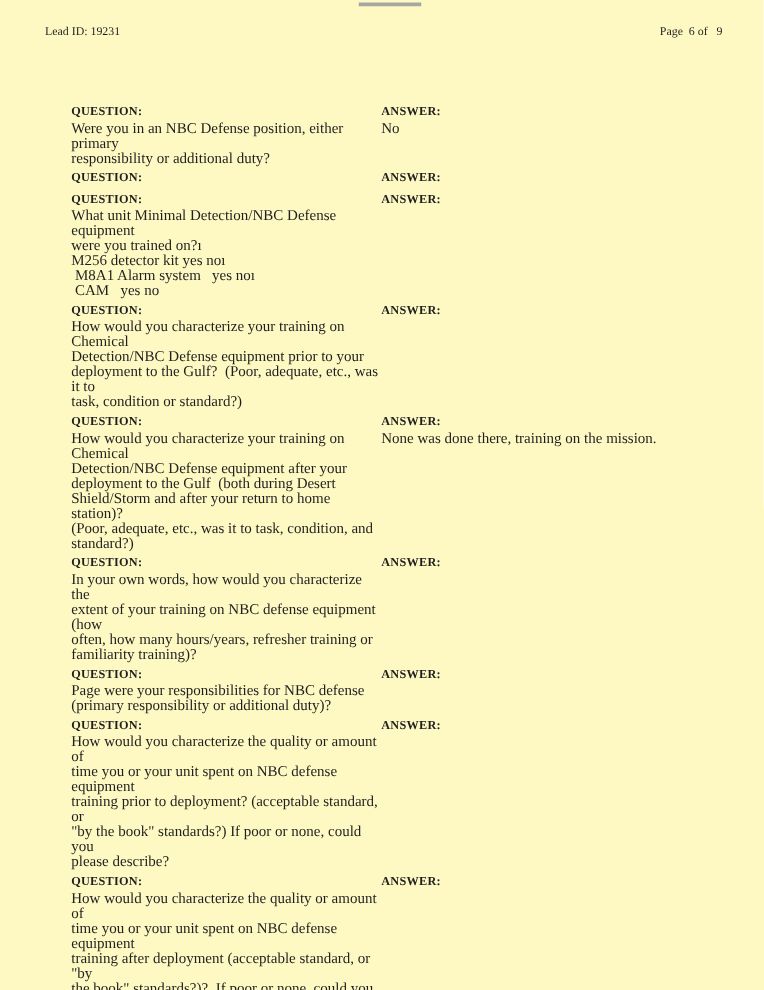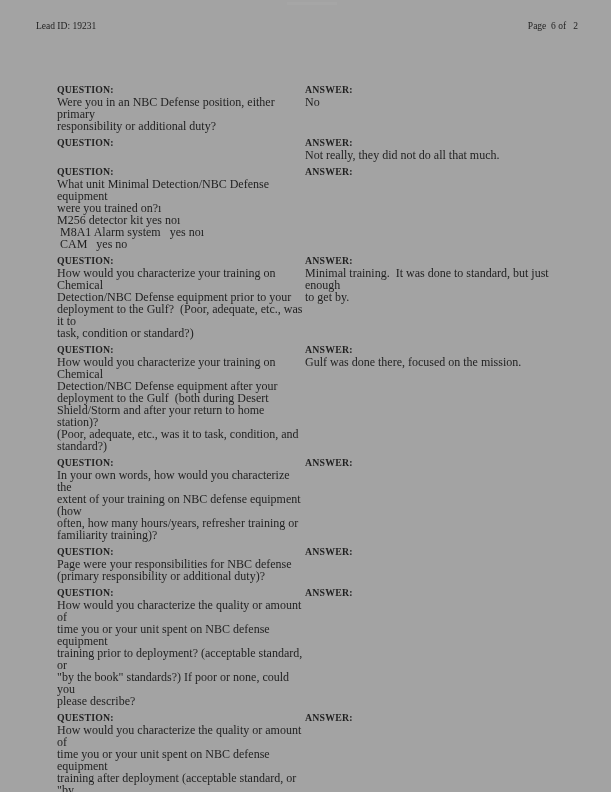--- a/index.html
+++ b/index.html
@@ -1,20 +1,20 @@
 <!DOCTYPE html>
 <html><head>
 <meta charset="utf-8">
 <style>
   html, body { margin: 0; padding: 0; background: #ffffff; }
   .page {
     position: relative;
     width: 611px;
     height: 792px;
-    background: #a3a3a3;
+    background: #fef9c3;
     font-family: "Liberation Serif", serif;
     color: #1f1f1f;
     overflow: hidden;
   }
   .scan-mark {
     position: absolute;
     top: 2px;
     left: 287px;
     width: 50px;
     height: 3px;
@@ -62,21 +62,21 @@
   }
 </style>
 </head>
 <body>
 
 <div class="page">
   <div class="scan-mark"></div>
 
   <div class="header">
     <span class="lead-id">Lead ID: 19231</span>
-    <span class="page-num">Page  6 of   2</span>
+    <span class="page-num">Page  6 of   9</span>
   </div>
 
   <div class="content">
 
     <div class="block">
       <div class="q-col">
         <div class="q-label">QUESTION:</div>
         <div class="q-text">Were you in an NBC Defense position, either primary
 responsibility or additional duty?</div>
       </div>
@@ -85,21 +85,20 @@
         <div class="a-text">No</div>
       </div>
     </div>
 
     <div class="block">
       <div class="q-col">
         <div class="q-label">QUESTION:</div>
       </div>
       <div class="a-col">
         <div class="a-label">ANSWER:</div>
-        <div class="a-text">Not really, they did not do all that much.</div>
       </div>
     </div>
 
     <div class="block">
       <div class="q-col">
         <div class="q-label">QUESTION:</div>
         <div class="q-text">What unit Minimal Detection/NBC Defense equipment
 were you trained on?ı
 M256 detector kit yes noı
  M8A1 Alarm system   yes noı
@@ -114,38 +113,36 @@
     <div class="block">
       <div class="q-col">
         <div class="q-label">QUESTION:</div>
         <div class="q-text">How would you characterize your training on Chemical
 Detection/NBC Defense equipment prior to your
 deployment to the Gulf?  (Poor, adequate, etc., was it to
 task, condition or standard?)</div>
       </div>
       <div class="a-col">
         <div class="a-label">ANSWER:</div>
-        <div class="a-text">Minimal training.  It was done to standard, but just enough
-to get by.</div>
       </div>
     </div>
 
     <div class="block">
       <div class="q-col">
         <div class="q-label">QUESTION:</div>
         <div class="q-text">How would you characterize your training on Chemical
 Detection/NBC Defense equipment after your
 deployment to the Gulf  (both during Desert
 Shield/Storm and after your return to home station)?
 (Poor, adequate, etc., was it to task, condition, and
 standard?)</div>
       </div>
       <div class="a-col">
         <div class="a-label">ANSWER:</div>
-        <div class="a-text">Gulf was done there, focused on the mission.</div>
+        <div class="a-text">None was done there, training on the mission.</div>
       </div>
     </div>
 
     <div class="block">
       <div class="q-col">
         <div class="q-label">QUESTION:</div>
         <div class="q-text">In your own words, how would you characterize the
 extent of your training on NBC defense equipment (how
 often, how many hours/years, refresher training or
 familiarity training)?</div>

